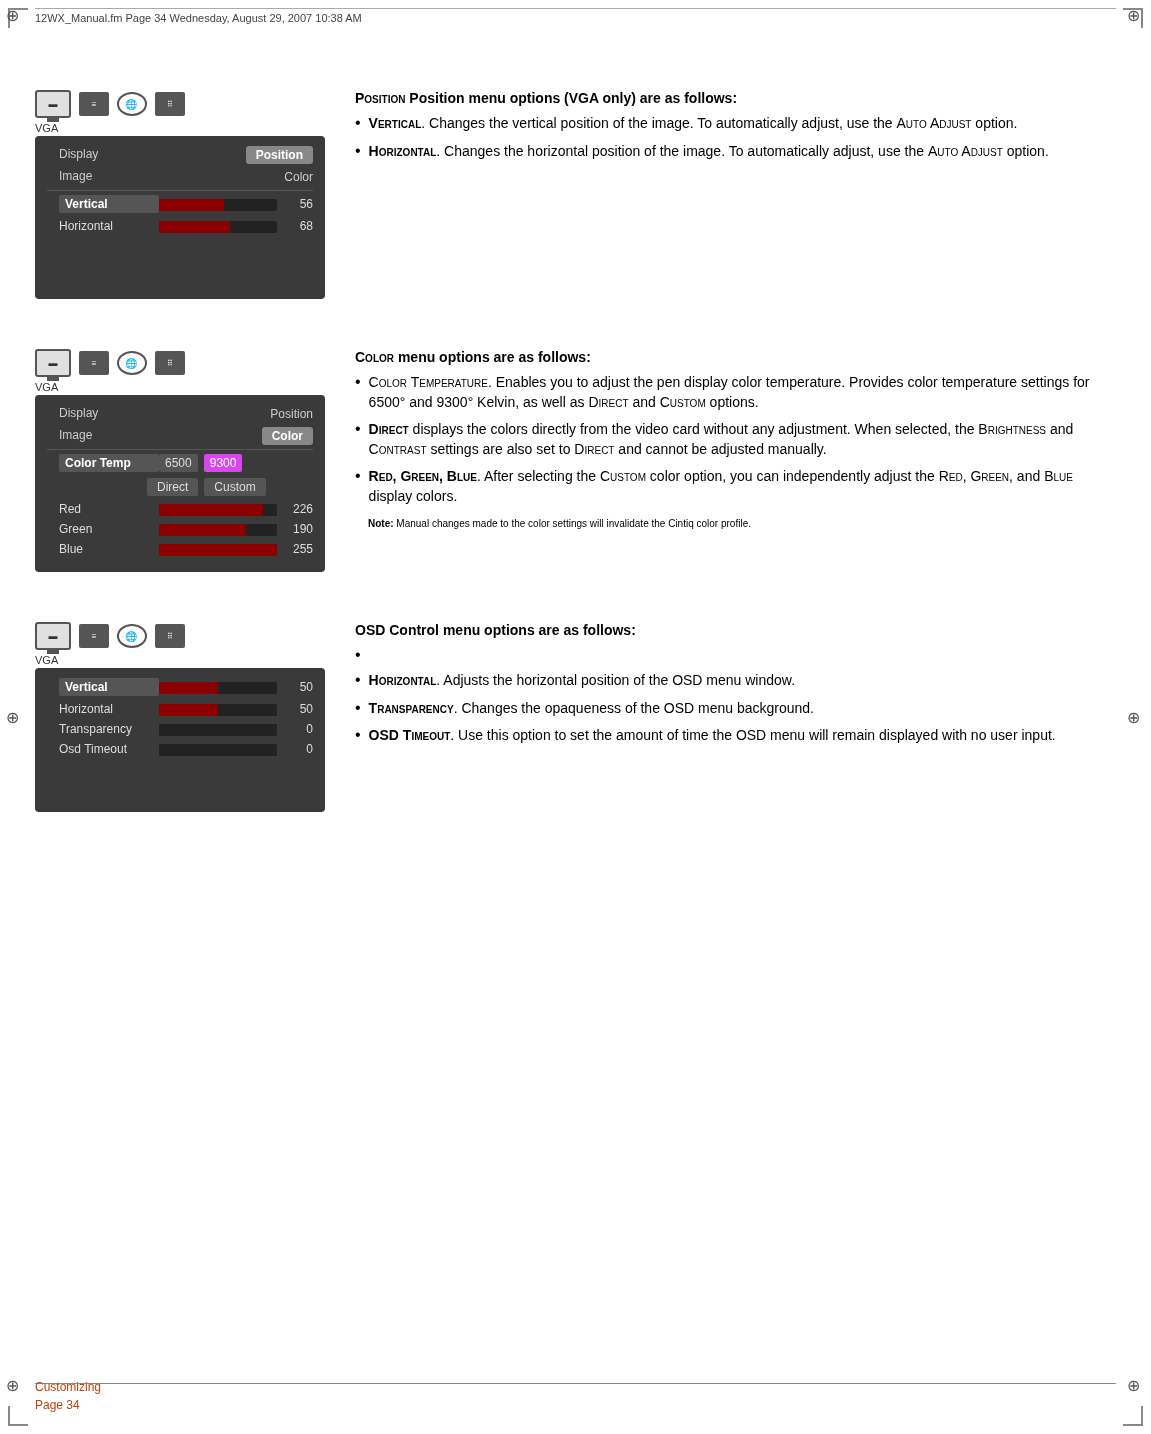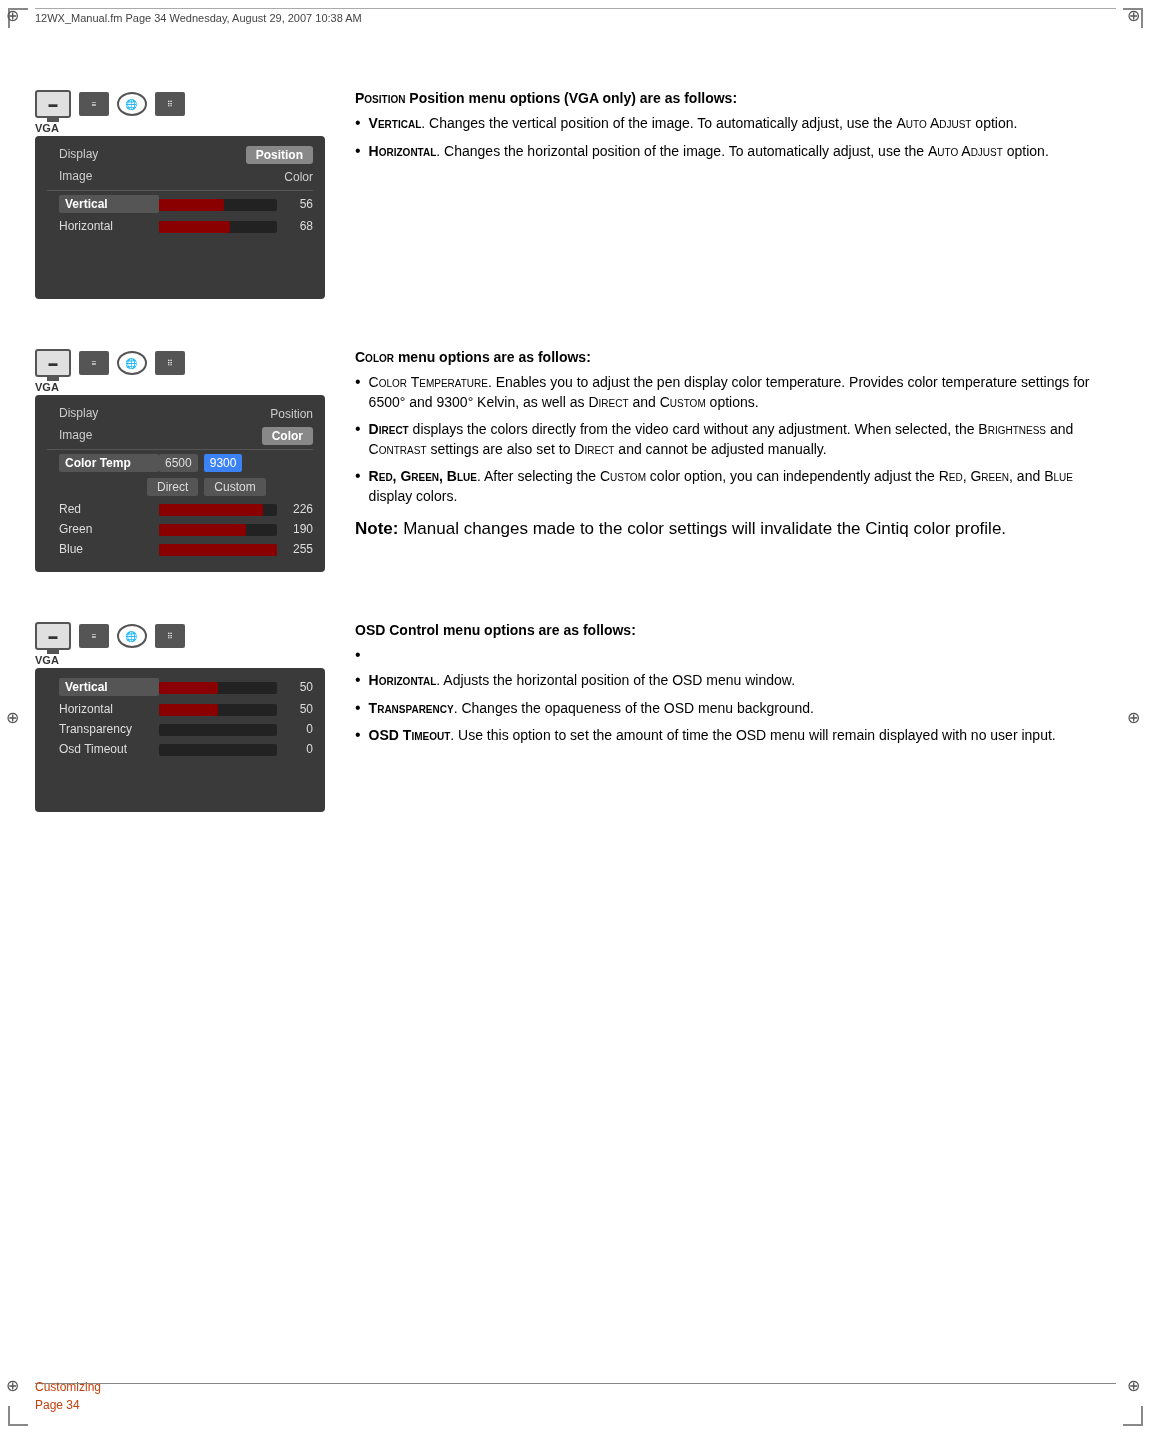--- a/index.html
+++ b/index.html
@@ -143,21 +143,21 @@
       border-radius: 2px;
       display: flex;
       align-items: center;
       justify-content: center;
       color: white;
       font-size: 8px;
     }
 
     .vga-label {
       font-size: 11px;
-      font-weight: bold;
+      font-weight: normal;
       color: #333;
       margin-bottom: 2px;
     }
 
     .osd-panel {
       background: #3a3a3a;
       border-radius: 4px;
       padding: 10px 12px;
       width: 290px;
     }
@@ -243,23 +243,24 @@
       line-height: 1.4;
     }
     .bullet-dot {
       margin-right: 8px;
       margin-top: 1px;
       flex-shrink: 0;
       font-size: 16px;
       line-height: 1;
     }
     .note-text {
-      font-size: 17px;
+      font-size: 10px;
       line-height: 1.4;
       margin-top: 8px;
+      margin-left: 13px;
     }
 
     
     .footer-divider {
       position: absolute;
       bottom: 50px;
       left: 35px;
       right: 35px;
       border: none;
       border-top: 1px solid #888;
@@ -395,21 +396,21 @@
           <div style="flex:1; text-align:right;">
             <span style="background:#888; color:#fff; padding:2px 10px; border-radius:3px; font-size:12px; font-weight:bold;">Color</span>
           </div>
         </div>
         <hr class="osd-divider">
 
         <div class="osd-row">
           <div class="osd-label highlight">Color Temp</div>
           <div class="osd-value-bar">
             <span style="background:#555; color:#ddd; padding:2px 6px; border-radius:2px; font-size:12px; margin-right:6px;">6500</span>
-            <span style="background:#3b82f6; color:#fff; padding:2px 6px; border-radius:2px; font-size:12px;">9300</span>
+            <span style="background:#d946ef; color:#fff; padding:2px 6px; border-radius:2px; font-size:12px;">9300</span>
           </div>
         </div>
 
         <div class="osd-row">
           <div style="width:100px; flex-shrink:0;"></div>
           <div class="osd-value-bar">
             <span style="background:#555; color:#ddd; padding:2px 10px; border-radius:2px; font-size:12px; margin-right:6px;">Direct</span>
             <span style="background:#555; color:#ddd; padding:2px 10px; border-radius:2px; font-size:12px;">Custom</span>
           </div>
         </div>

